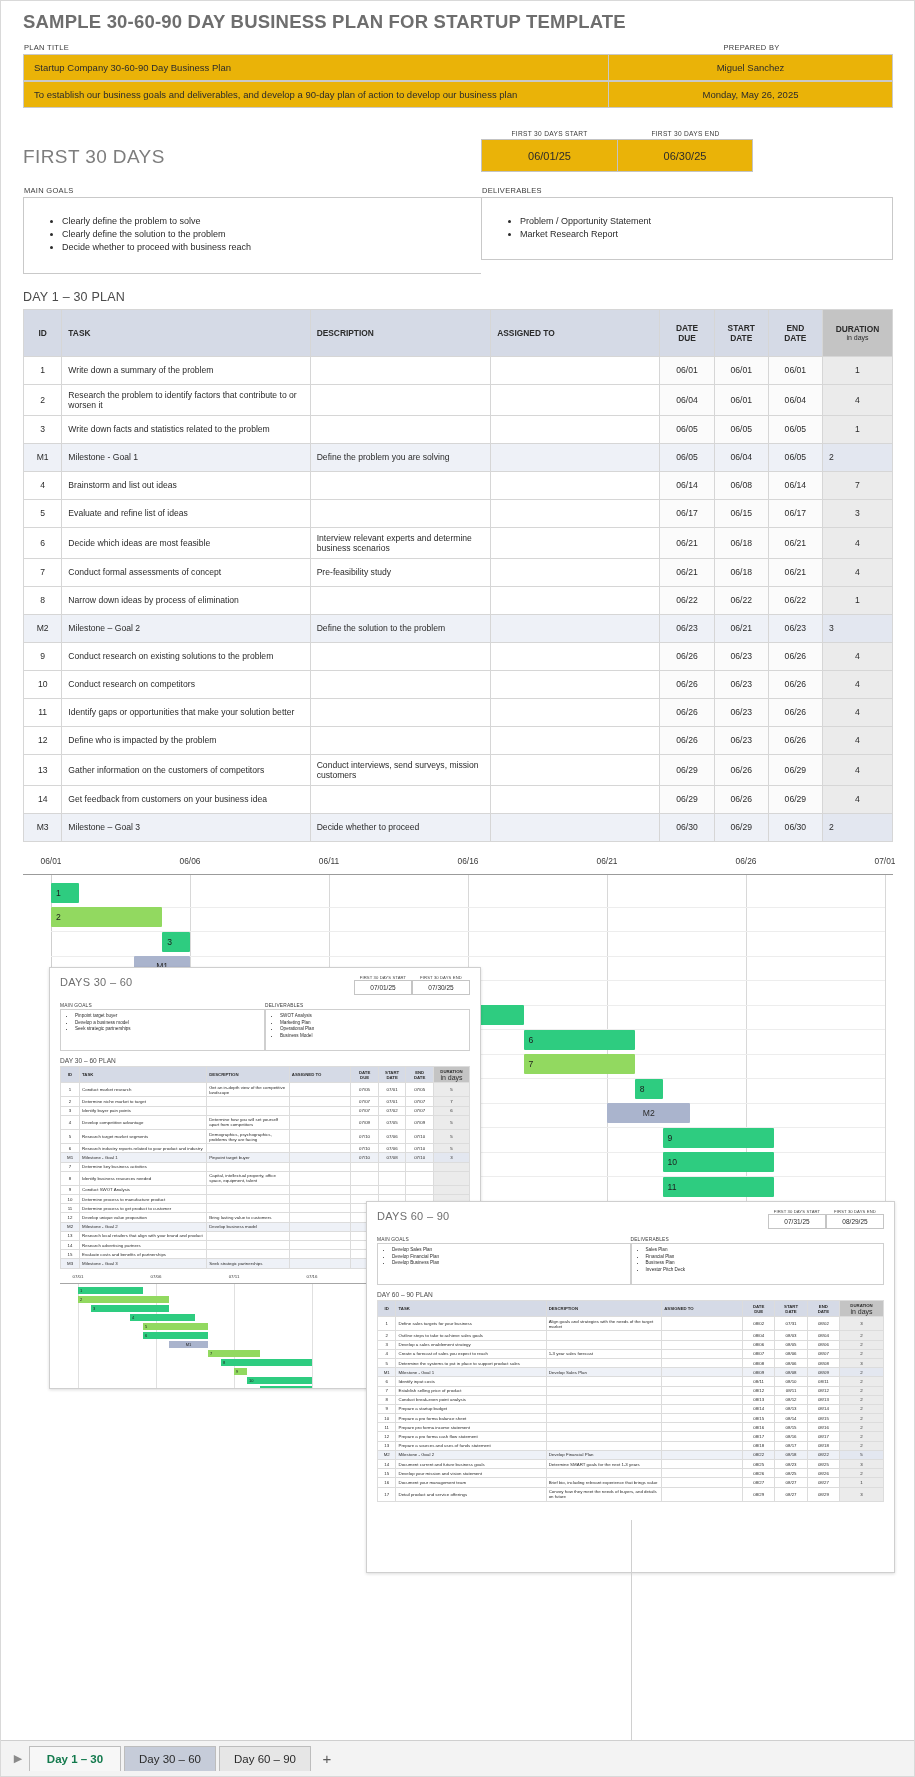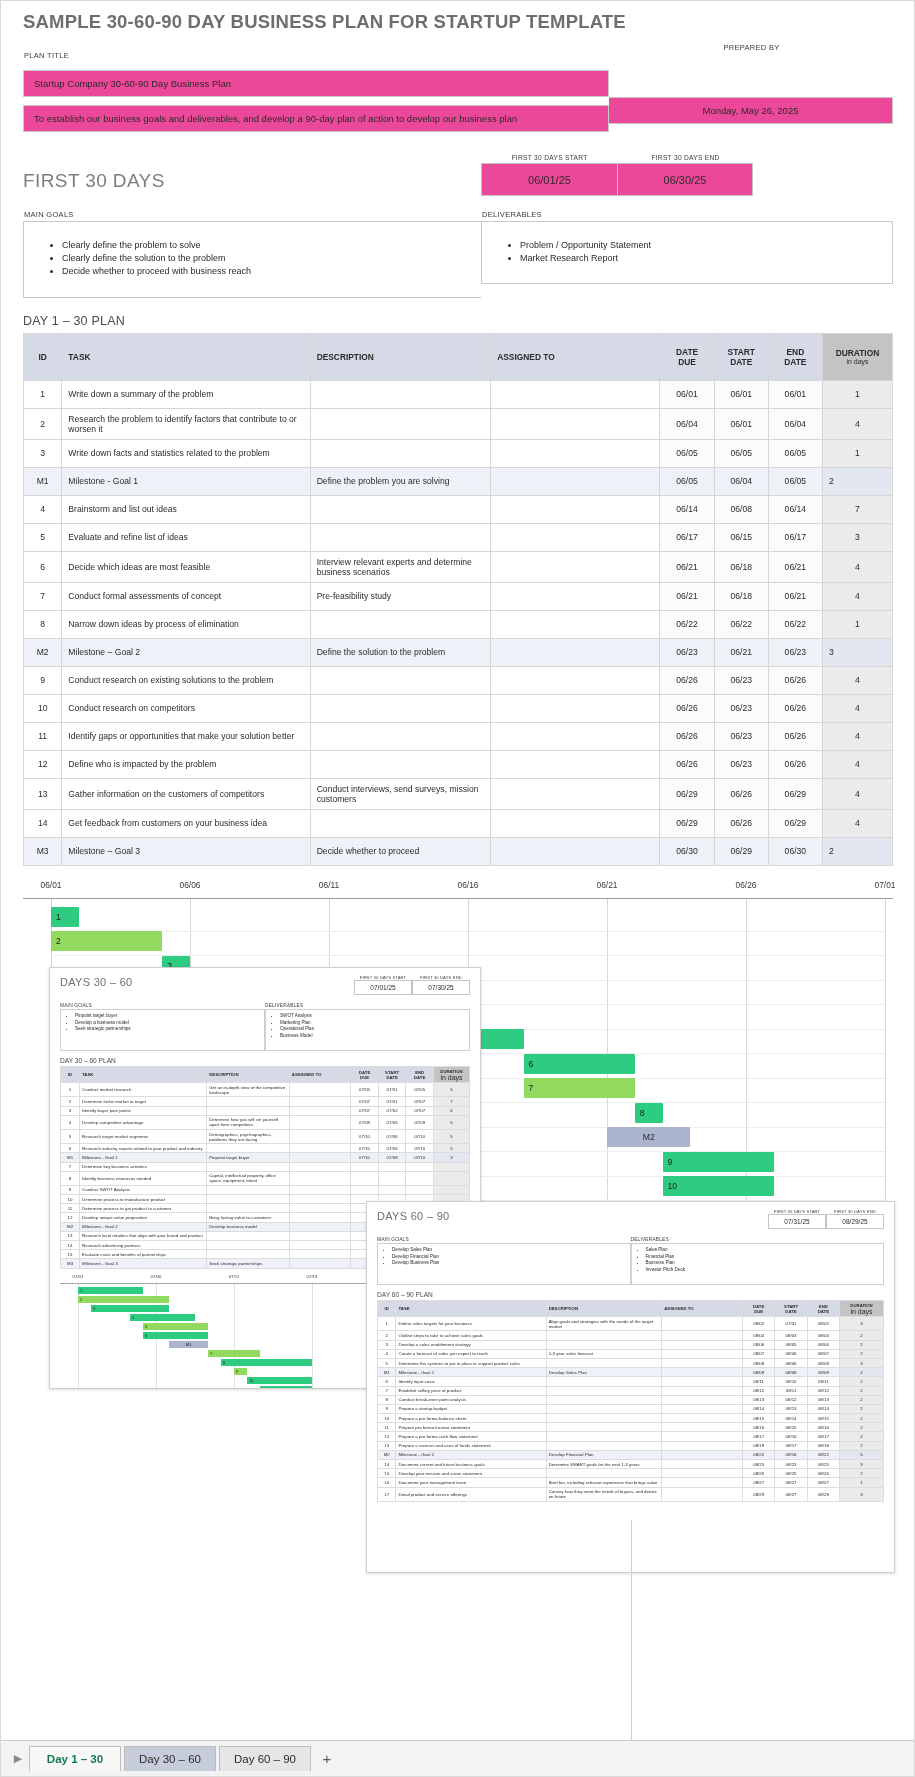--- a/index.html
+++ b/index.html
@@ -3,24 +3,24 @@
 <meta charset="utf-8">
 <style>
   html,body{margin:0;padding:0;background:#fff;}
   body{font-family:"Liberation Sans",sans-serif;color:#2b2b2b;}
   #page{position:relative;width:915px;height:1777px;overflow:hidden;background:#fff;border:1px solid #d9d9d9;box-sizing:border-box;}
 
   
   .sheet{position:absolute;left:22px;top:6px;width:870px;}
   .doc-title{font-size:18.5px;font-weight:bold;color:#6e6e6e;letter-spacing:.2px;margin:4px 0 10px 0;}
   .fieldlabel{font-size:7.5px;color:#3a3a3a;letter-spacing:.3px;padding:0 0 2px 1px;text-transform:uppercase;}
-  .fieldbox{border:1px solid #c9c9c9;background:#ec4899;height:27px;display:flex;align-items:center;padding-left:10px;font-size:9.5px;color:#2b2b2b;box-sizing:border-box;text-align:right;}
+  .fieldbox{border:1px solid #c9c9c9;background:#eab308;height:27px;display:flex;align-items:center;padding-left:10px;font-size:9.5px;color:#2b2b2b;box-sizing:border-box;text-align:right;}
   .fieldbox.center{justify-content:center;padding-left:0;}
   .row2{display:flex;gap:0;}
-  .col-l{width:586px;margin-top:8px;}
+  .col-l{width:586px;}
   .col-r{width:284px;border-left:none;}
 
   
   .sect{margin-top:22px;position:relative;}
   .sect-h{font-size:19px;color:#7d7d7d;letter-spacing:.4px;position:absolute;left:0;top:16px;}
   .daterow{margin-left:458px;width:272px;display:flex;}
   .datecell{width:136px;box-sizing:border-box;}
   .datecell .fieldlabel{text-align:center;font-size:6.6px;}
   .datecell .fieldbox{height:33px;justify-content:center;padding-left:0;font-size:11px;border:1px solid #c3c3c3;border-right:none;}
   .datecell:last-child .fieldbox{border-right:1px solid #c3c3c3;}
@@ -122,20 +122,23 @@
       <div class="col-l">
           <div class="fieldlabel">PLAN TITLE</div>
         </div>
       <div class="col-r">
           <div class="fieldlabel" style="text-align:center">PREPARED BY</div>
         </div>
     </div>
     <div class="row2">
       <div class="col-l">
           <div class="fieldbox">Startup Company 30-60-90 Day Business Plan</div>
+        </div>
+      <div class="col-r">
+          <div class="fieldbox center" style="border-left:none">Miguel Sanchez</div>
         </div>
     </div>
 
     <div class="row2">
       <div class="col-l">
           <div class="fieldbox">To establish our business goals and deliverables, and develop a 90-day plan of action to develop our business plan</div>
         </div>
       <div class="col-r">
           <div class="fieldbox center" style="border-left:none">Monday, May 26, 2025</div>
         </div>

